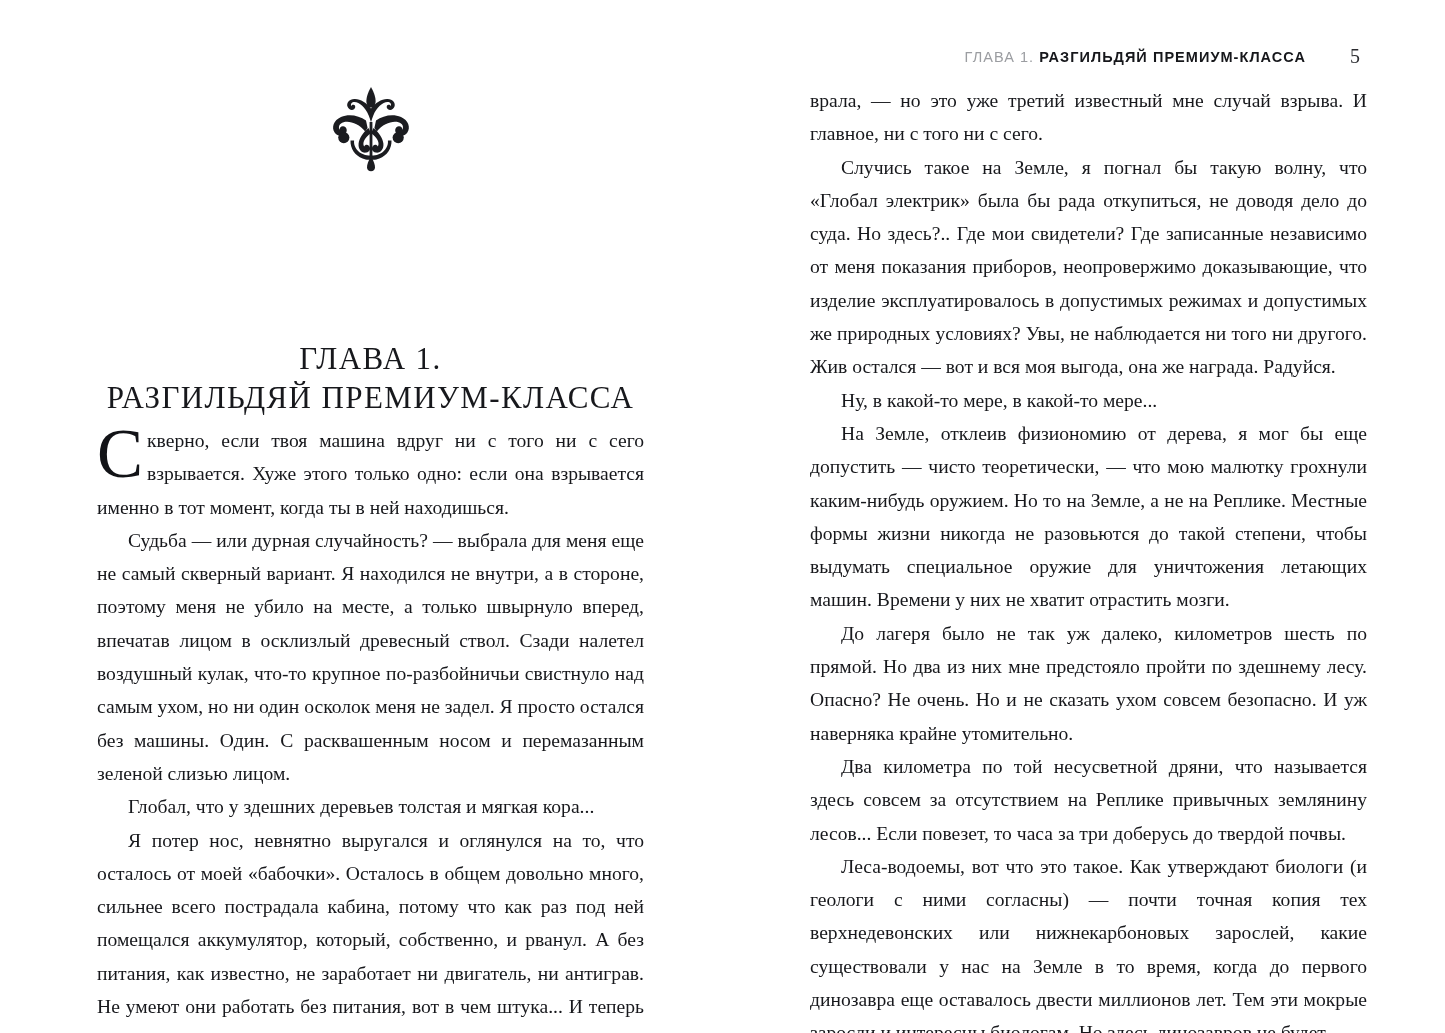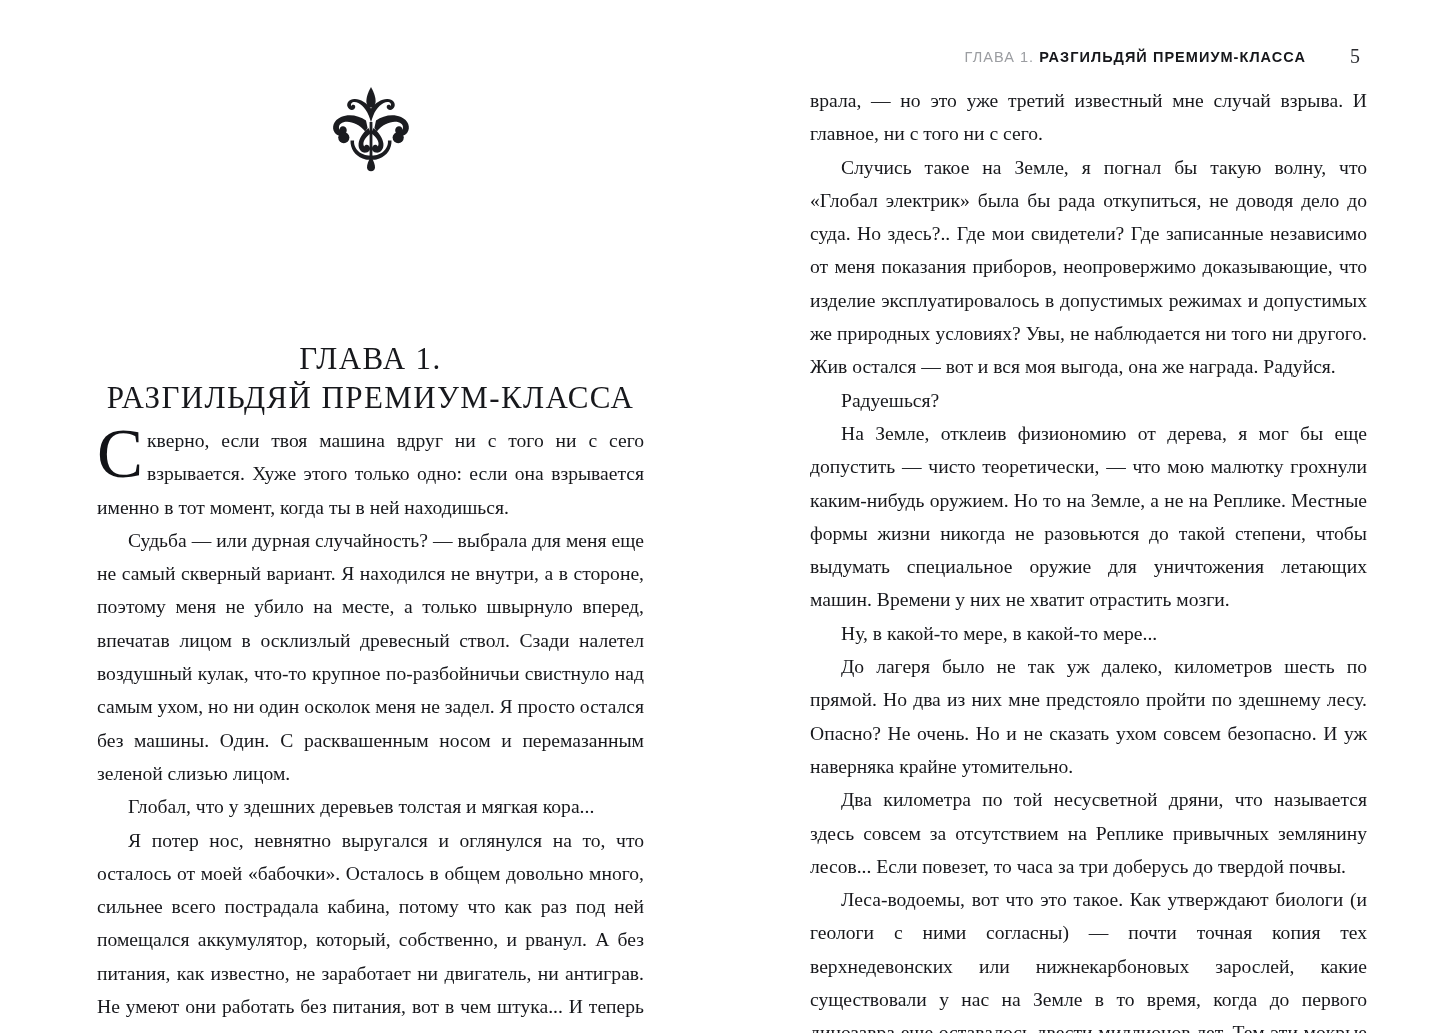--- a/index.html
+++ b/index.html
@@ -212,22 +212,21 @@
     <p class="para dropcap-para"><span class="dropcap">С</span><span>кверно, если твоя машина вдруг ни с того ни с сего взрывается. Хуже этого только одно: если она взрывается именно в тот момент, когда ты в ней находишься.</span></p>
     <p class="para">Судьба — или дурная случайность? — выбрала для меня еще не самый скверный вариант. Я находился не внутри, а в стороне, поэтому меня не убило на месте, а только швырнуло вперед, впечатав лицом в осклизлый древесный ствол. Сзади налетел воздушный кулак, что-то крупное по-разбойничьи свистнуло над самым ухом, но ни один осколок меня не задел. Я просто остался без машины. Один. С расквашенным носом и перемазанным зеленой слизью лицом.</p>
     <p class="para">Глобал, что у здешних деревьев толстая и мягкая кора...</p>
     <p class="para">Я потер нос, невнятно выругался и оглянулся на то, что осталось от моей «бабочки». Осталось в общем довольно много, сильнее всего пострадала кабина, потому что как раз под ней помещался аккумулятор, который, собственно, и рванул. А без питания, как известно, не заработает ни двигатель, ни антиграв. Не умеют они работать без питания, вот в чем штука... И теперь искалеченная машина не висела над слоем гниющего валежника, как ей полагалось, а ушла в него больше чем наполовину и, кажется, намеревалась провалиться еще глубже. Когда начнется прилив, она утонет просто и без затей.</p>
 
   </div>
 
   <div class="body-block right">
     <p class="para no-indent">врала, — но это уже третий известный мне случай взрыва. И главное, ни с того ни с сего.</p>
     <p class="para">Случись такое на Земле, я погнал бы такую волну, что «Глобал электрик» была бы рада откупиться, не доводя дело до суда. Но здесь?.. Где мои свидетели? Где записанные независимо от меня показания приборов, неопровержимо доказывающие, что изделие эксплуатировалось в допустимых режимах и допустимых же природных условиях? Увы, не наблюдается ни того ни другого. Жив остался — вот и вся моя выгода, она же награда. Радуйся.</p>
-    <p class="para">Радуешься?</p>
+    <p class="para">Ну, в какой-то мере, в какой-то мере...</p>
     <p class="para">На Земле, отклеив физиономию от дерева, я мог бы еще допустить — чисто теоретически, — что мою малютку грохнули каким-нибудь оружием. Но то на Земле, а не на Реплике. Местные формы жизни никогда не разовьются до такой степени, чтобы выдумать специальное оружие для уничтожения летающих машин. Времени у них не хватит отрастить мозги.</p>
-    <p class="para">Ну, в какой-то мере, в какой-то мере...</p>
     <p class="para">До лагеря было не так уж далеко, километров шесть по прямой. Но два из них мне предстояло пройти по здешнему лесу. Опасно? Не очень. Но и не сказать ухом совсем безопасно. И уж наверняка крайне утомительно.</p>
     <p class="para">Два километра по той несусветной дряни, что называется здесь совсем за отсутствием на Реплике привычных землянину лесов... Если повезет, то часа за три доберусь до твердой почвы.</p>
     <p class="para">Леса-водоемы, вот что это такое. Как утверждают биологи (и геологи с ними согласны) — почти точная копия тех верхнедевонских или нижнекарбоновых зарослей, какие существовали у нас на Земле в то время, когда до первого динозавра еще оставалось двести миллионов лет. Тем эти мокрые заросли и интересны биологам. Но здесь динозавров не будет...</p>
 
   </div>
 
 </div>
 
 </body></html>

